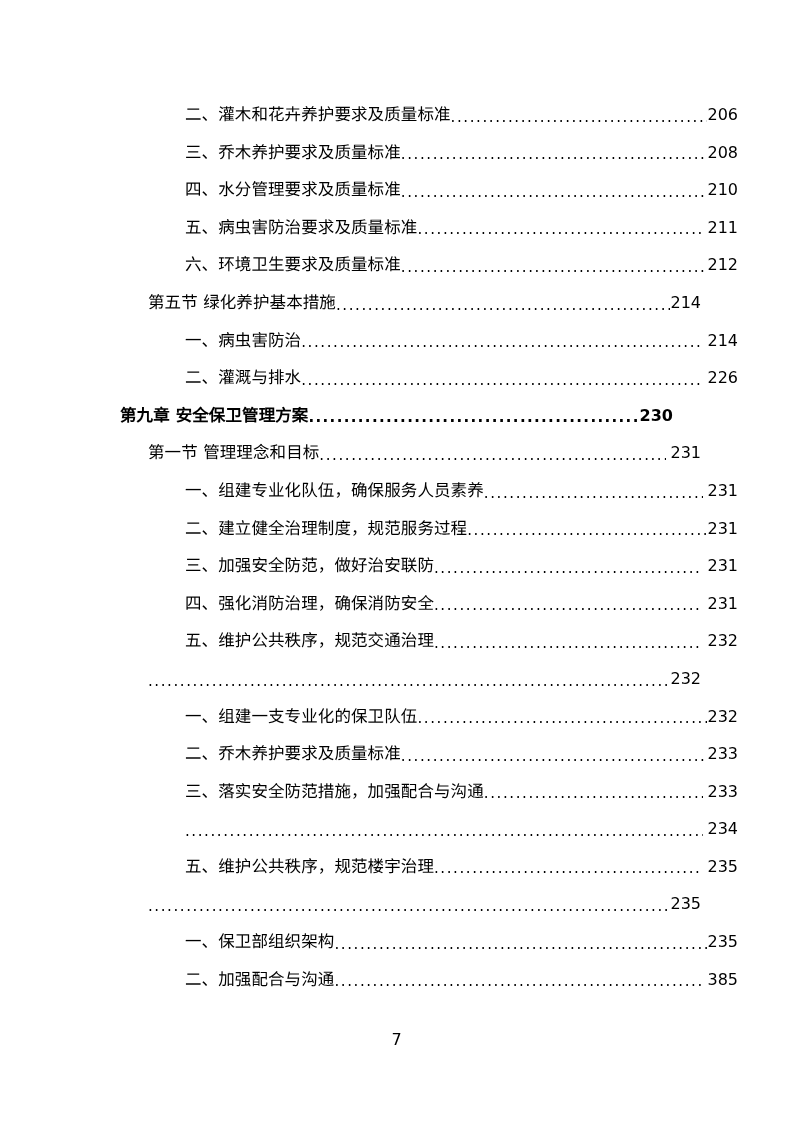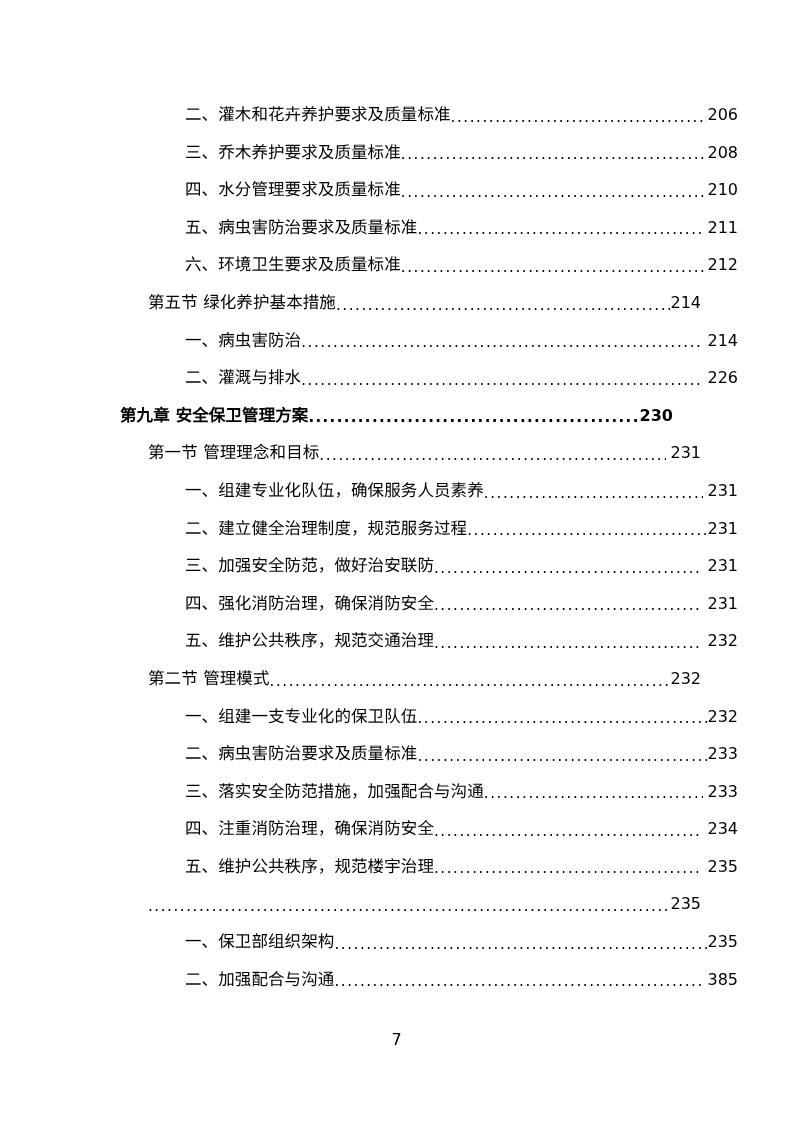--- a/index.html
+++ b/index.html
@@ -178,41 +178,39 @@
         <span class="toc-title">四、强化消防治理，确保消防安全</span>
         <span class="toc-leader"></span>
         <span class="toc-page">231</span>
       </div>
       <div class="toc-entry lvl-item gap-1">
         <span class="toc-title">五、维护公共秩序，规范交通治理</span>
         <span class="toc-leader"></span>
         <span class="toc-page">232</span>
       </div>
       <div class="toc-entry lvl-section gap-0">
-        <span class="toc-title">第二节  管理模式</span>
         <span class="toc-leader"></span>
         <span class="toc-page">232</span>
       </div>
       <div class="toc-entry lvl-item gap-0">
         <span class="toc-title">一、组建一支专业化的保卫队伍</span>
         <span class="toc-leader"></span>
         <span class="toc-page">232</span>
       </div>
       <div class="toc-entry lvl-item gap-0">
-        <span class="toc-title">二、病虫害防治要求及质量标准</span>
+        <span class="toc-title">二、乔木养护要求及质量标准</span>
         <span class="toc-leader"></span>
         <span class="toc-page">233</span>
       </div>
       <div class="toc-entry lvl-item gap-1">
         <span class="toc-title">三、落实安全防范措施，加强配合与沟通</span>
         <span class="toc-leader"></span>
         <span class="toc-page">233</span>
       </div>
       <div class="toc-entry lvl-item gap-1">
-        <span class="toc-title">四、注重消防治理，确保消防安全</span>
         <span class="toc-leader"></span>
         <span class="toc-page">234</span>
       </div>
       <div class="toc-entry lvl-item gap-1">
         <span class="toc-title">五、维护公共秩序，规范楼宇治理</span>
         <span class="toc-leader"></span>
         <span class="toc-page">235</span>
       </div>
       <div class="toc-entry lvl-section gap-0">
         <span class="toc-leader"></span>

